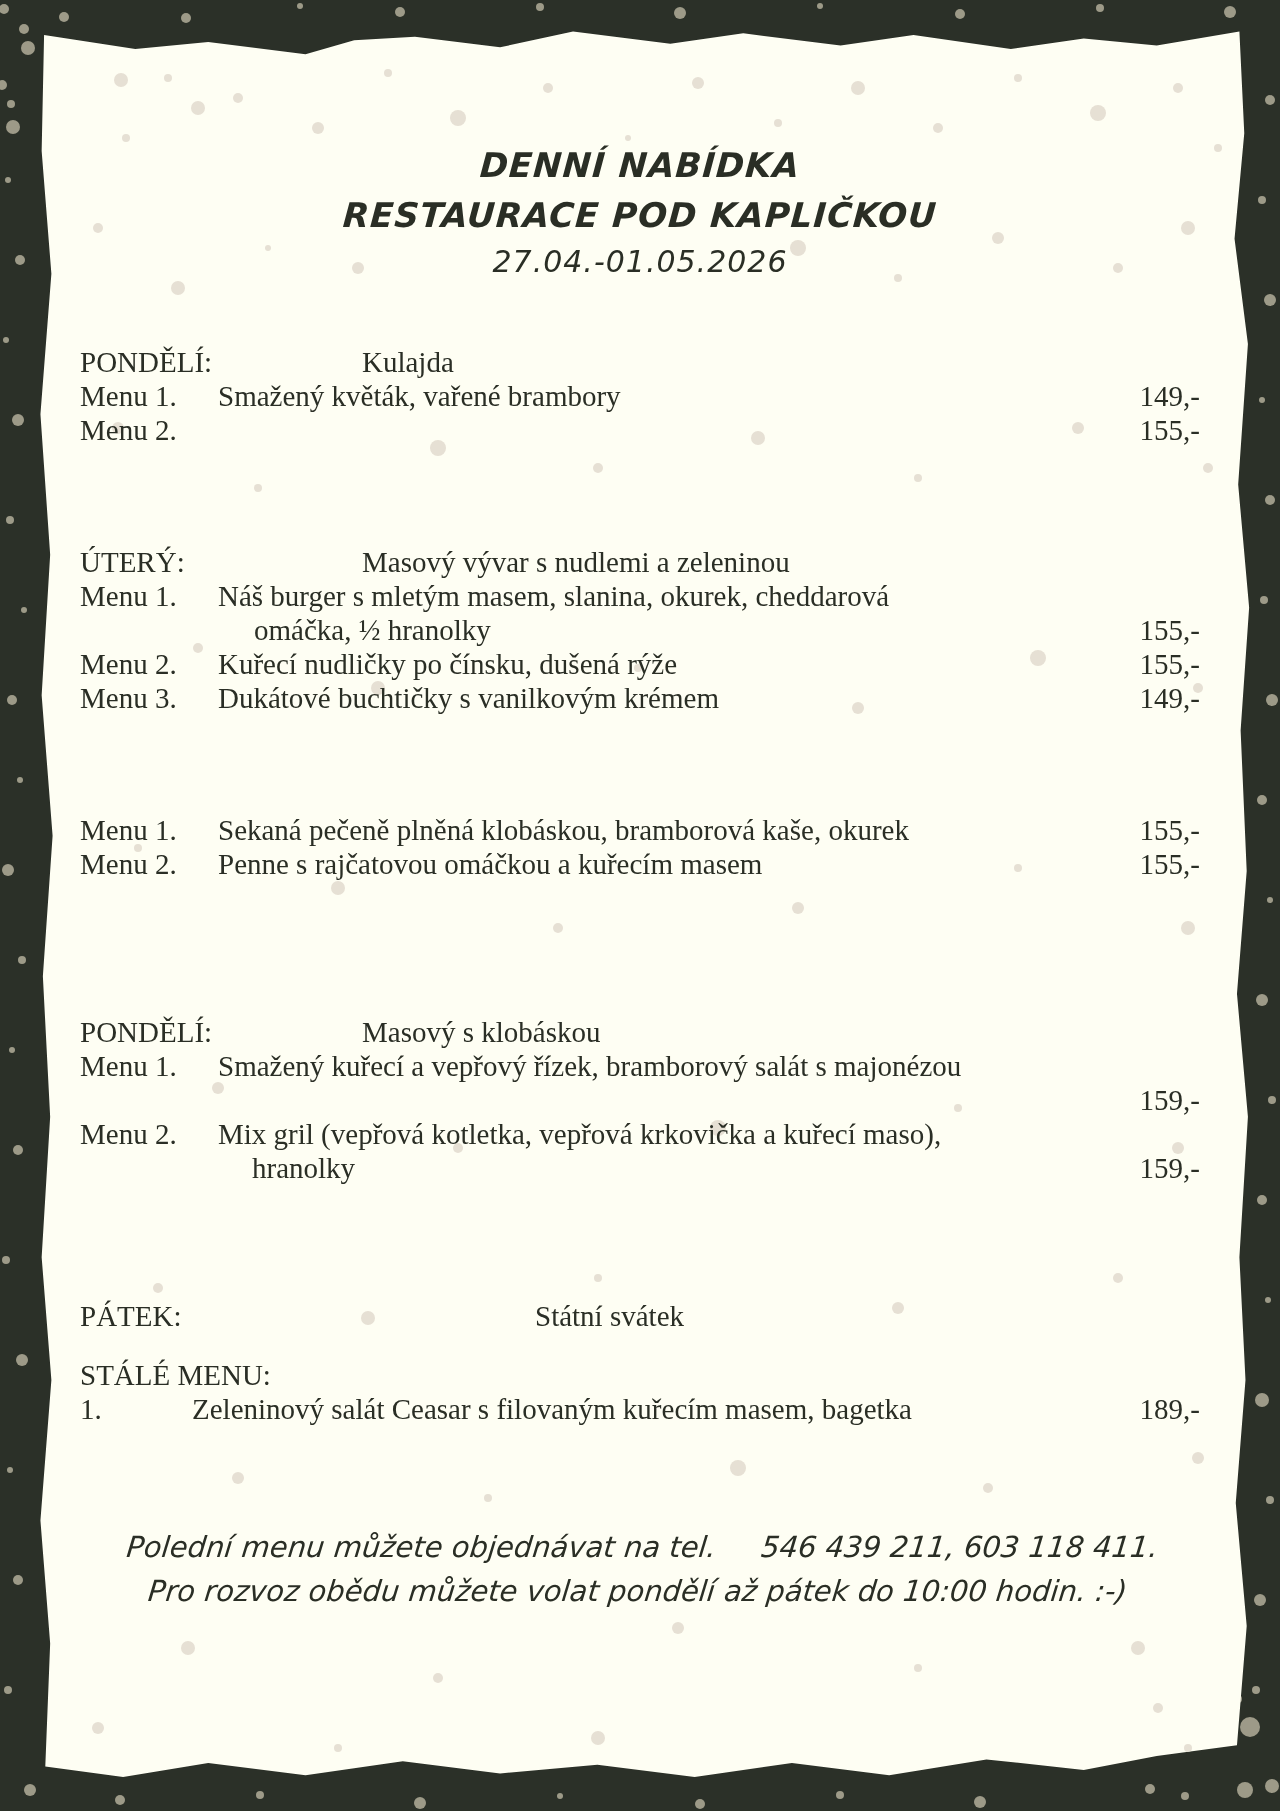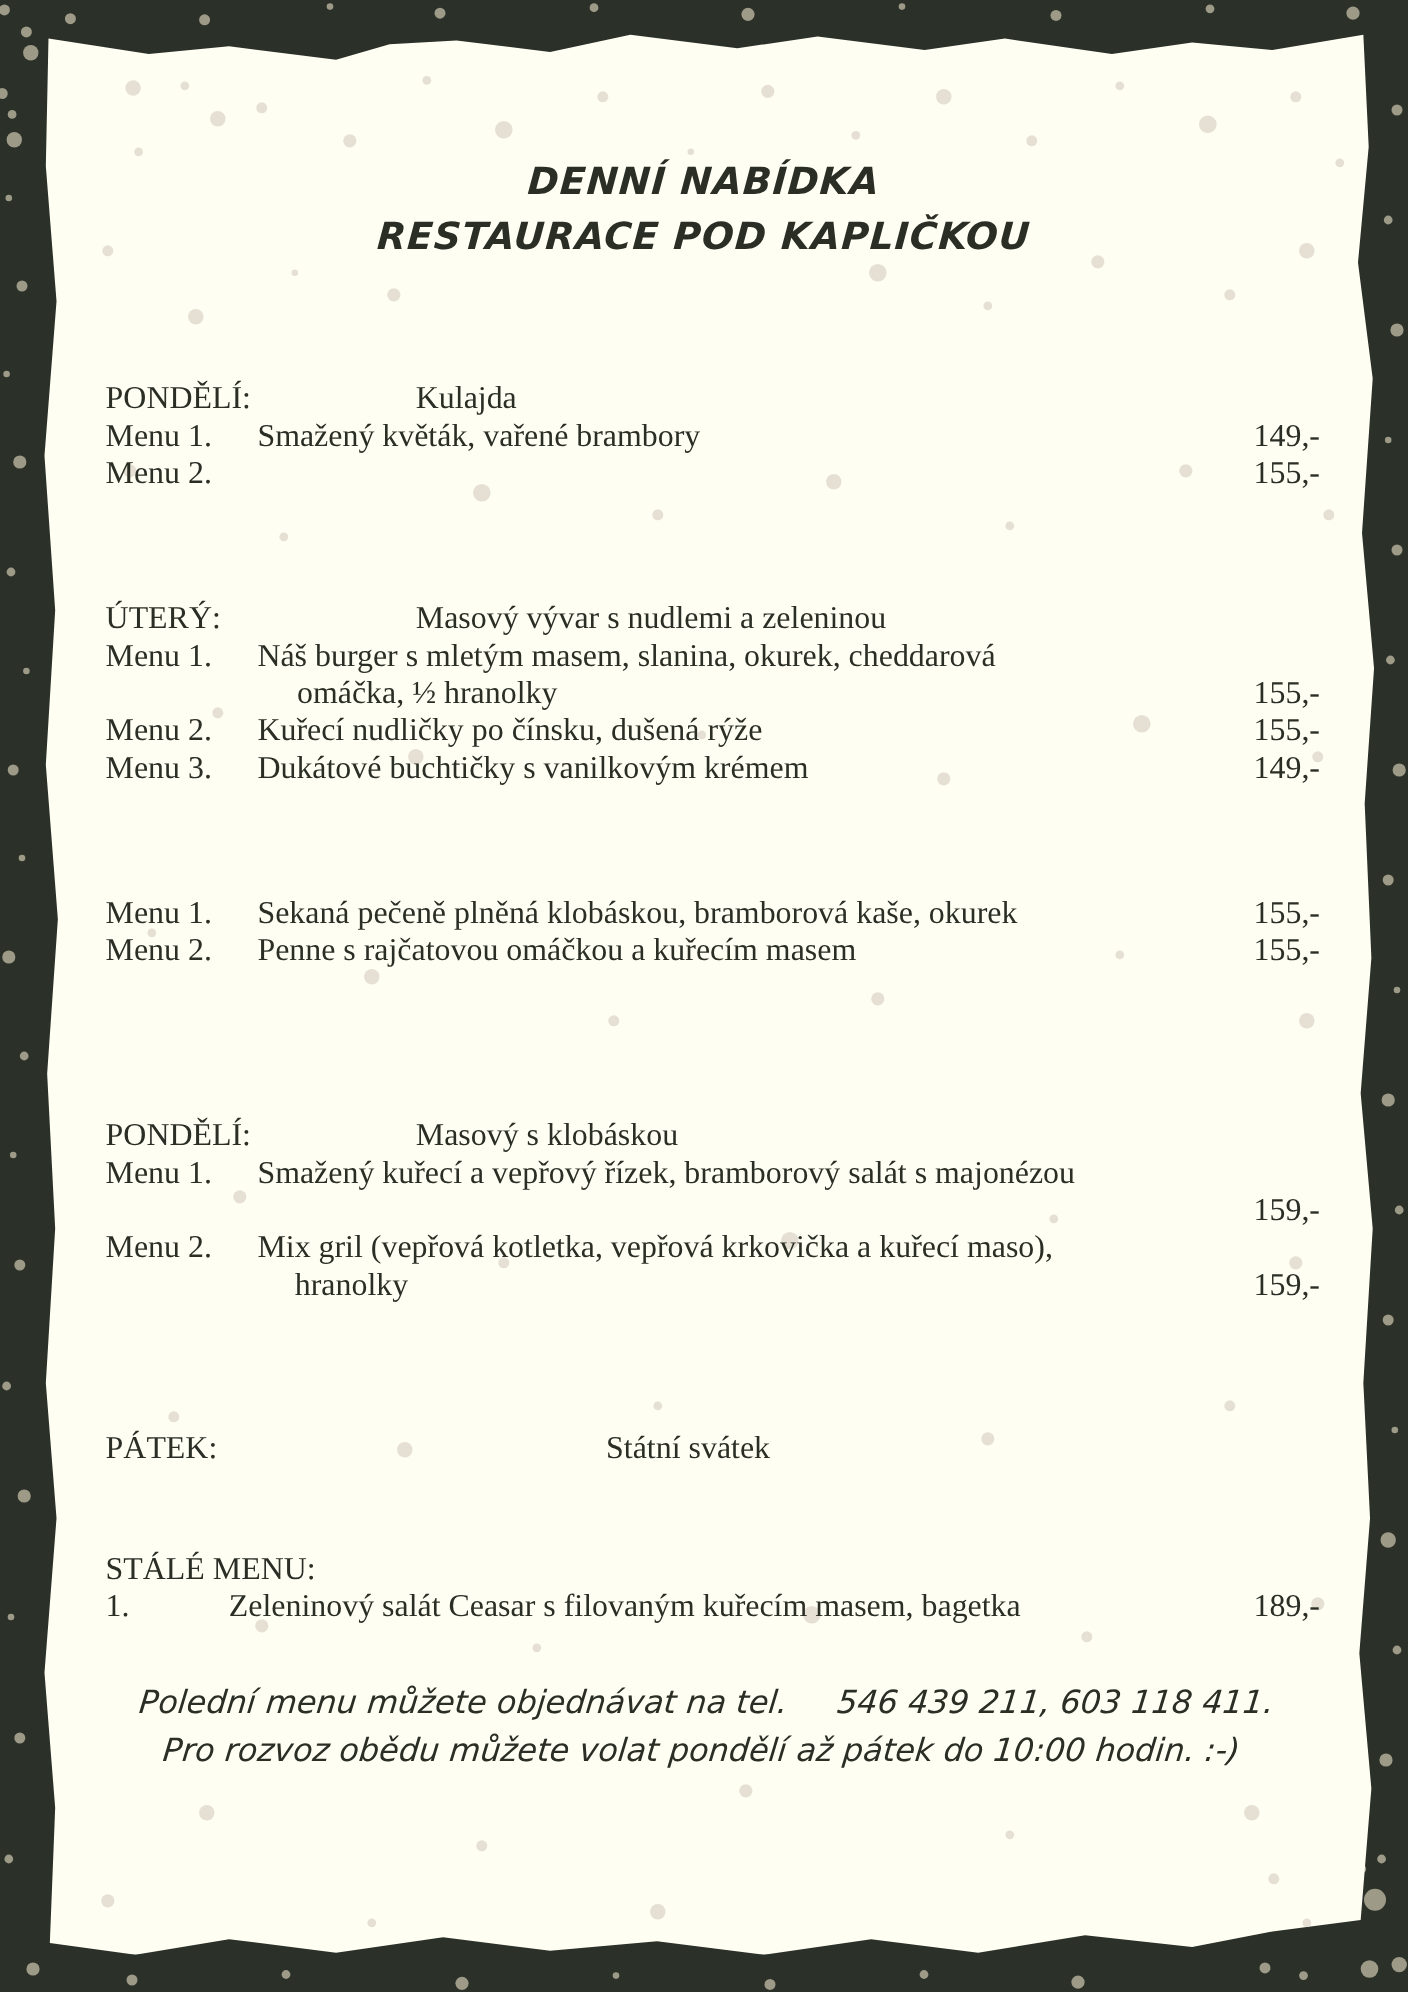--- a/index.html
+++ b/index.html
@@ -76,21 +76,20 @@
       font-size: 29px;
       line-height: 34px;
     }
     .day {
       position: relative;
     }
     .row {
       position: relative;
       height: 34px;
       white-space: nowrap;
-      margin-left: 16px;
     }
     .day-label {
       position: absolute;
       left: 0;
     }
     .soup {
       position: absolute;
       left: 282px;
     }
     .menu-num {
@@ -276,20 +275,21 @@
         <circle cx="560" cy="1710" r="7"></circle>
     </g>
   </svg>
 </div>
 
 <div class="content">
 
   <div class="header">
     <div class="title">DENNÍ NABÍDKA</div>
     <div class="title">RESTAURACE POD KAPLIČKOU</div>
+    <div class="date">27.04.-01.05.2026</div>
   </div>
 
   <div class="menu">
 
     <div class="day" style="top:0;">
       <div class="row">
         <span class="day-label">PONDĚLÍ:</span>
         <span class="soup">Kulajda</span>
       </div>
       <div class="row">
@@ -363,21 +363,21 @@
       </div>
     </div>
 
     <div class="day" style="position:absolute; top:954px; width:1120px;">
       <div class="row">
         <span class="day-label">PÁTEK:</span>
         <span class="soup" style="left:455px;">Státní svátek</span>
       </div>
     </div>
 
-    <div class="day" style="position:absolute; top:1064px; width:1120px;">
+    <div class="day" style="position:absolute; top:1013px; width:1120px;">
       <div class="row">
         <span class="day-label">STÁLÉ MENU:</span>
       </div>
       <div class="row">
         <span class="menu-num">1.</span>
         <span class="dish" style="left:112px;">Zeleninový salát Ceasar s filovaným kuřecím masem, bagetka</span>
         <span class="price">189,-</span>
       </div>
     </div>
 

